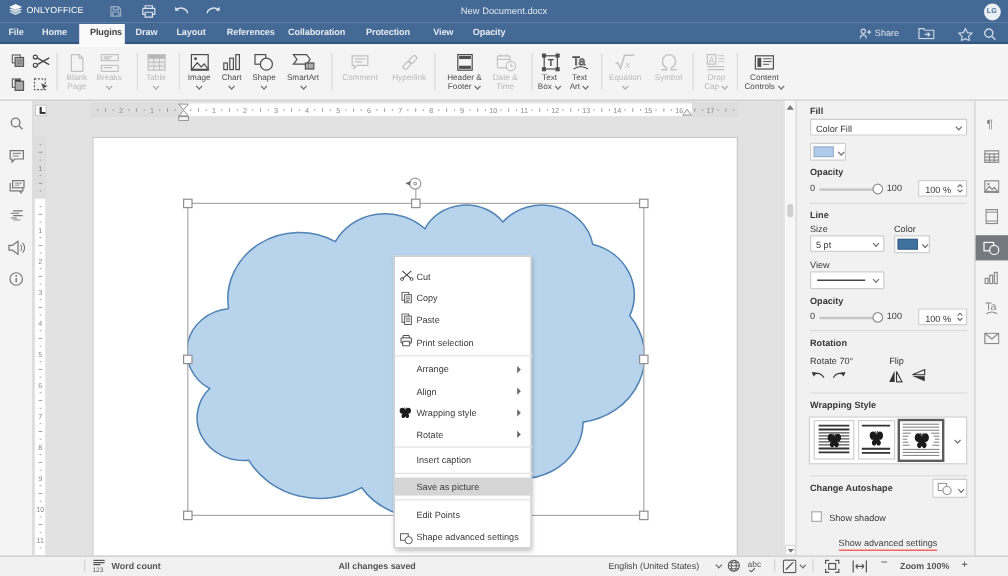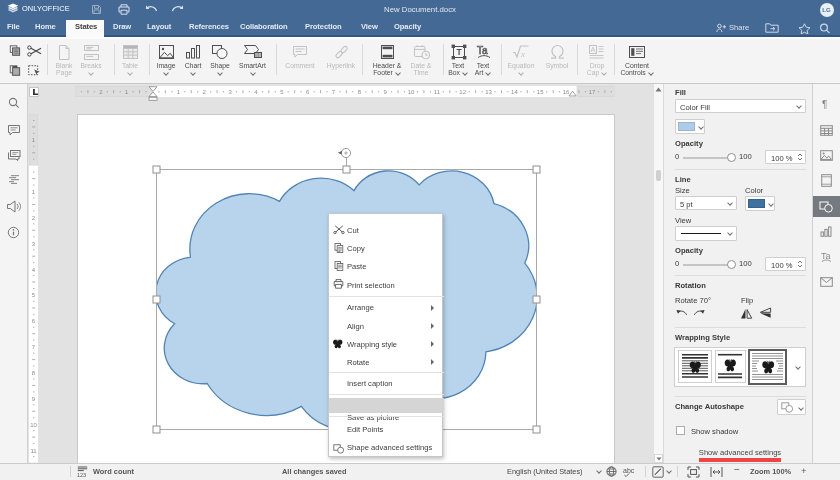--- a/index.html
+++ b/index.html
@@ -44,21 +44,21 @@
   </svg>
 <div class="ab" style="left:0;top:4.5px;width:840px;text-align:center;font-size:7.8px;color:#e2e8f1">New Document.docx</div>
 <div class="ab" style="left:819.5px;top:3px;width:14px;height:14px;border-radius:50%;background:#e9eff6;color:#496b9a;font-size:6px;font-weight:bold;text-align:center;line-height:14px">LG</div>
 
 <div class="ab" style="left:0;top:19px;width:840px;height:16px;background:#446995"></div>
 <div class="ab" style="left:0;top:35px;width:840px;height:2px;background:#33567e"></div>
 <div class="ab" style="left:66px;top:20px;width:38px;height:19px;background:#fafafa"></div>
 <div class="ab" style="left:0;top:22px;font-size:7.6px;font-weight:bold;letter-spacing:-.1px;color:#e4eaf2">
 <span class="ab" style="left:7px">File</span>
 <span class="ab" style="left:35px">Home</span>
-<span class="ab" style="left:75px;color:#3e3e3e">States</span>
+<span class="ab" style="left:75px;color:#3e3e3e">Plugins</span>
 <span class="ab" style="left:113px">Draw</span>
 <span class="ab" style="left:147px">Layout</span>
 <span class="ab" style="left:189px">References</span>
 <span class="ab" style="left:240px">Collaboration</span>
 <span class="ab" style="left:305px">Protection</span>
 <span class="ab" style="left:361px">View</span>
 <span class="ab" style="left:394px">Opacity</span>
 </div>
 <svg class="ab" style="left:716px;top:22.5px" width="11" height="10" viewBox="0 0 11 10">
     <circle cx="3.4" cy="3" r="1.8" fill="none" stroke="#cdd8e6" stroke-width="1"></circle>
@@ -467,21 +467,21 @@
 <div class="sep156" style="top:396px"></div>
 <div class="plb ab" style="left:675px;top:402px">Change Autoshape</div>
 <div class="cbx" style="left:777px;top:399px;width:29px;height:16px"></div>
 <svg class="ab" style="left:781px;top:402px" width="13" height="11" viewBox="0 0 13 11">
     <rect x=".8" y=".8" width="7" height="6" fill="none" stroke="#9a9a9a"></rect>
     <circle cx="8.2" cy="6.8" r="3.4" fill="#fff" stroke="#9a9a9a"></circle>
   </svg>
 <span class="cv ab" style="left:798px;top:406px"></span>
 <div class="ab" style="left:676px;top:426px;width:9px;height:9px;background:#fff;border:1px solid #ababab"></div>
 <div class="pl ab" style="left:691px;top:426.5px">Show shadow</div>
-<div class="ab" style="left:666px;top:448px;width:148px;text-align:center;font-size:7.6px;color:#444"><span style="border-bottom:4px solid #ef4444;padding-bottom:.5px">Show advanced settings</span></div>
+<div class="ab" style="left:666px;top:448px;width:148px;text-align:center;font-size:7.6px;color:#444"><span style="border-bottom:1px solid #ef4444;padding-bottom:.5px">Show advanced settings</span></div>
 
 <div class="ab" style="left:812px;top:84px;width:28px;height:379px;background:#f4f4f4;border-left:1px solid #d1d1d1"></div>
 <div class="ab" style="left:813px;top:196px;width:27px;height:21px;background:#747a80"></div>
 <div class="ab" style="left:822px;top:99px;font-size:10px;color:#828282">¶</div>
 <svg class="ab" style="left:820px;top:125px" width="13" height="11" viewBox="0 0 13 11">
     <g stroke="#8a8a8a" fill="none">
       <rect x=".7" y=".7" width="11.6" height="9.6"></rect>
       <path d="M.7 3.3h11.6M.7 5.9h11.6M.7 8.5h11.6M4.6 3.3v7M8.5 3.3v7"></path>
     </g>
   </svg>
@@ -587,21 +587,21 @@
 <div class="mi" style="top:125.6px">Wrapping style</div>
 <div class="mi" style="top:143.7px">Rotate</div>
 <svg class="ab" style="left:3px;top:125px" width="13" height="12" viewBox="0 0 13 12">
       <g transform="translate(0 0) scale(.72 .8)">
         <use href="#bfly" fill="#1a1a1a"></use>
       </g>
     </svg>
 <div class="ab" style="left:0;top:158px;width:115px;height:1px;background:#e2e2e2"></div>
 <div class="mi" style="top:164.9px">Insert caption</div>
 <div class="ab" style="left:0;top:179.5px;width:115px;height:1px;background:#e2e2e2"></div>
-<div class="mi" style="top:199px">Save as picture</div>
+<div class="mi" style="top:187px">Save as picture</div>
 <div class="ab" style="left:0;top:201.5px;width:115px;height:1px;background:#e2e2e2"></div>
 <div class="mi" style="top:211px">Edit Points</div>
 <div class="mi" style="top:229.3px">Shape advanced settings</div>
 <svg class="ab" style="left:4px;top:229.5px" width="12" height="10" viewBox="0 0 12 10">
       <rect x=".8" y=".8" width="6.4" height="5.4" fill="none" stroke="#555" stroke-width=".8"></rect>
       <circle cx="7.6" cy="6.2" r="3" fill="#fff" stroke="#555" stroke-width=".8"></circle>
     </svg>
 <div class="sar" style="top:90.5px"></div>
 <div class="sar" style="top:108.6px"></div>
 <div class="sar" style="top:126.6px"></div>

